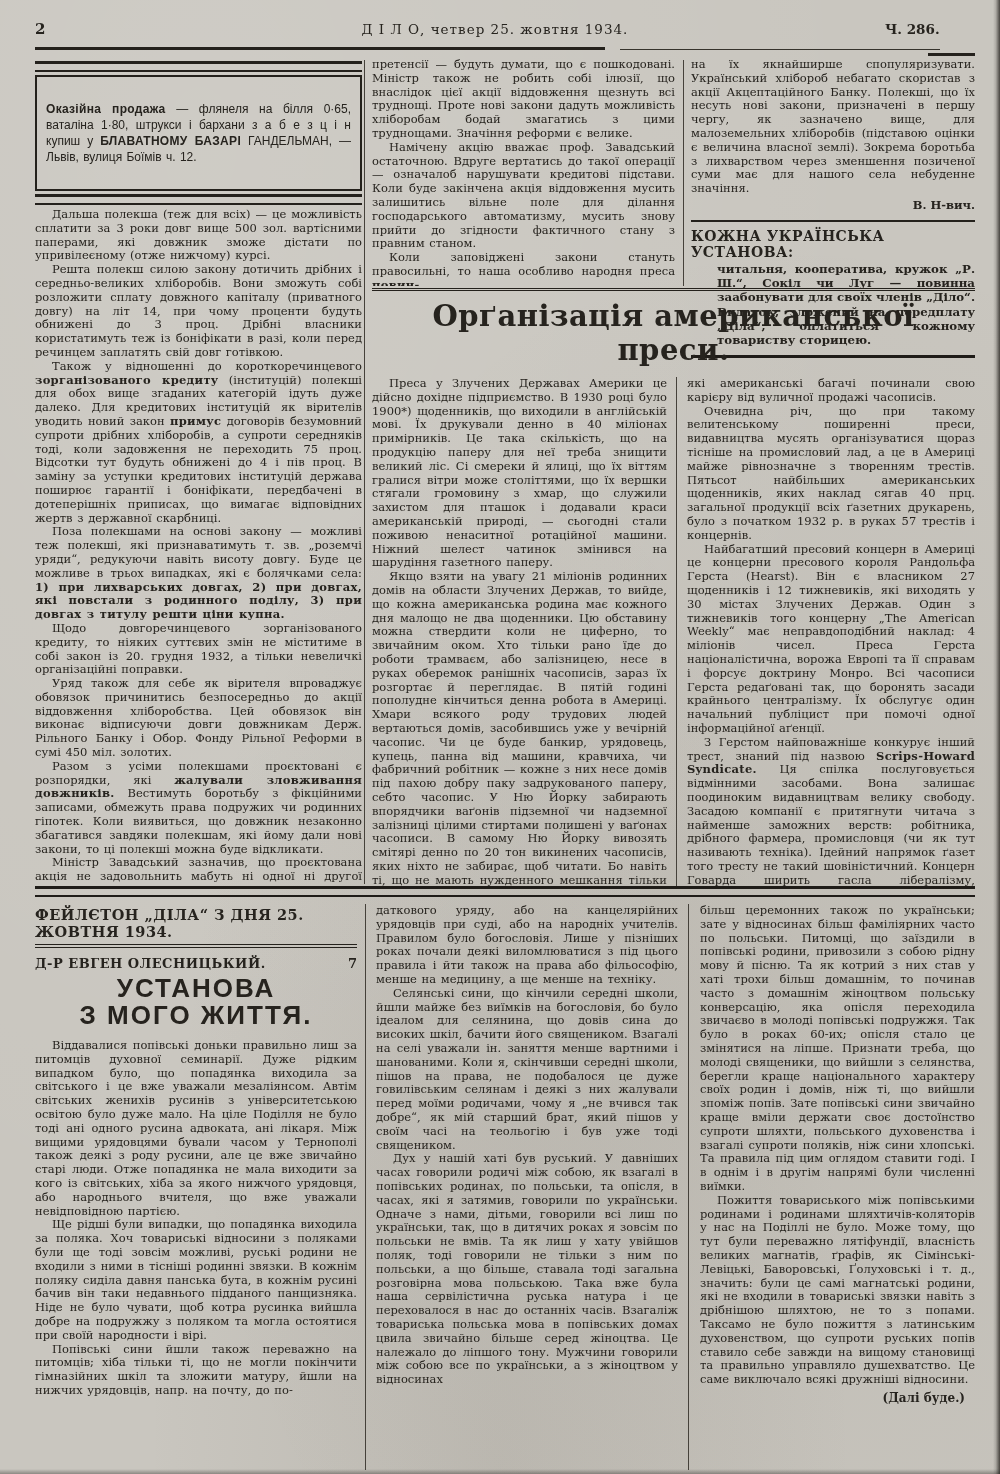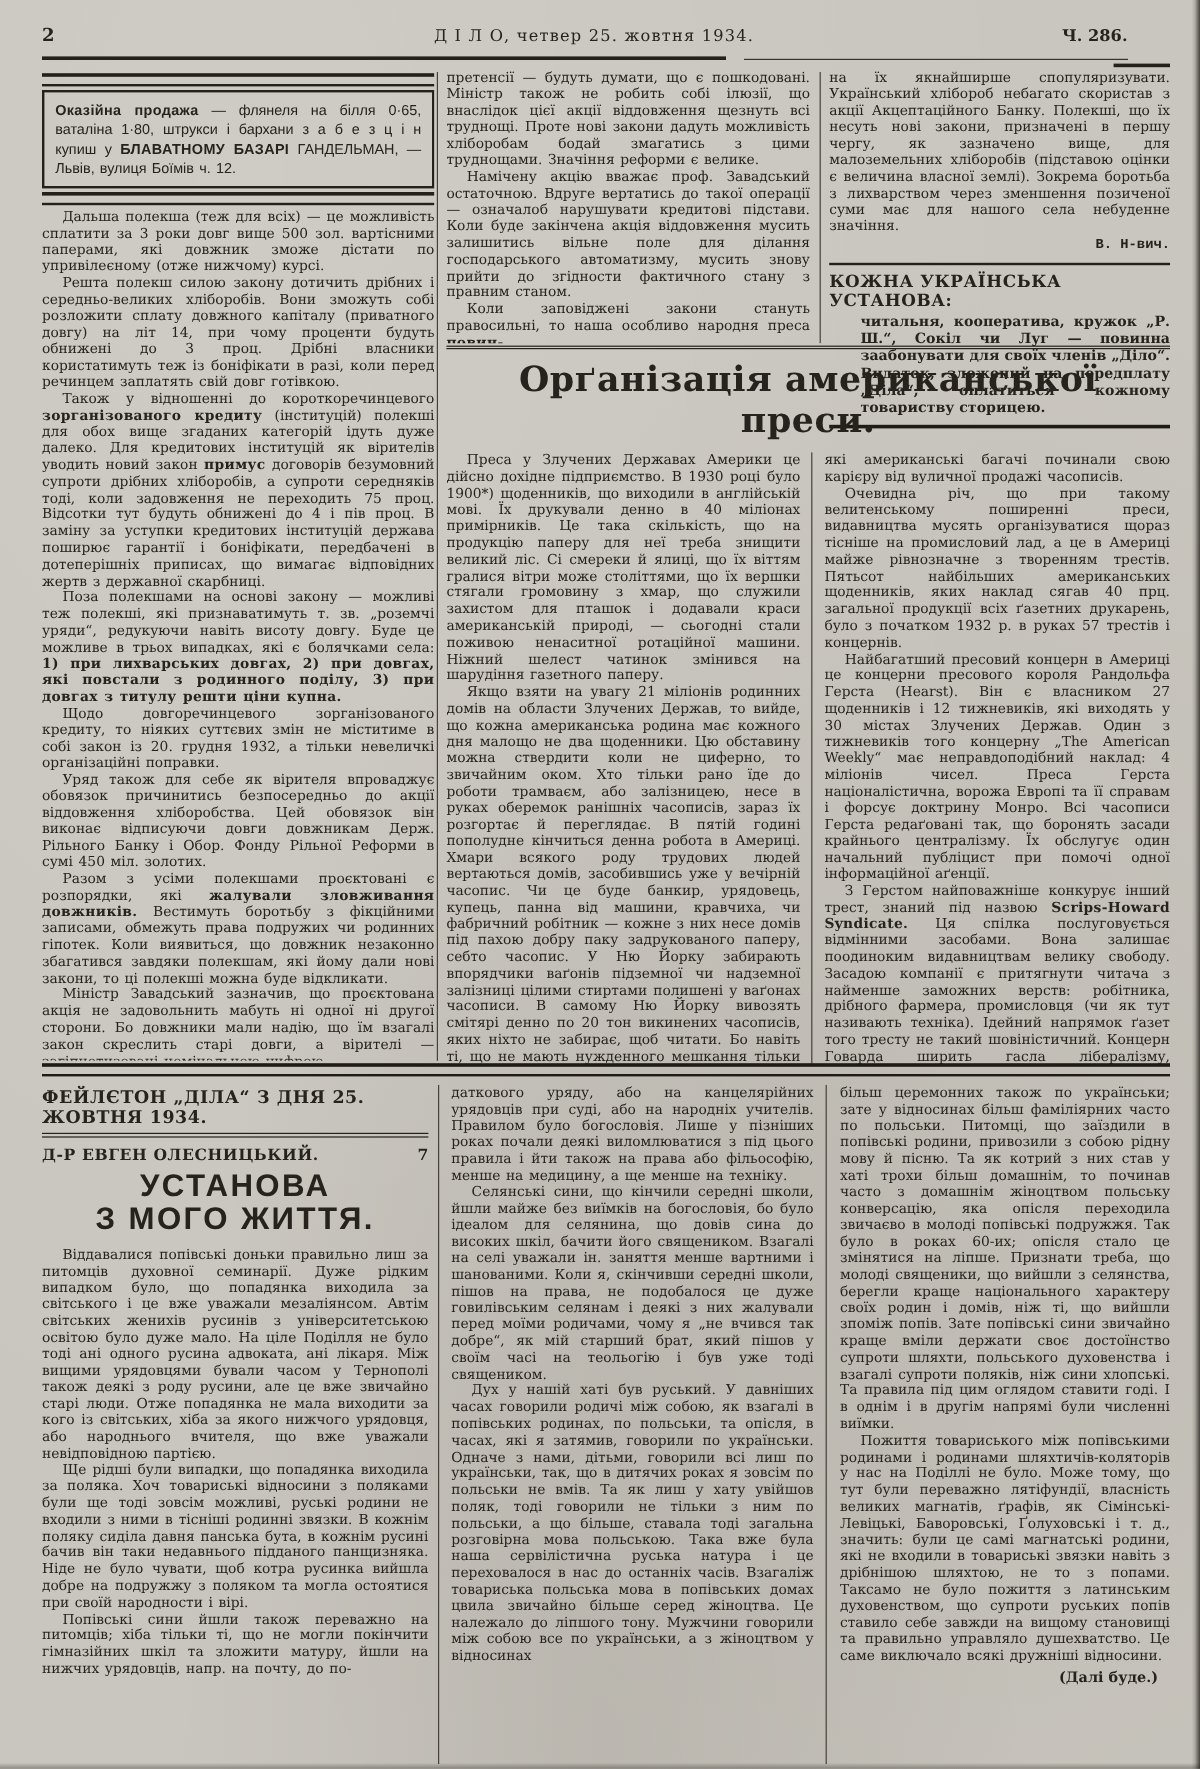--- a/index.html
+++ b/index.html
@@ -46,25 +46,25 @@
   }
   .para b{letter-spacing:0.3px;}
   .cont .para:first-child{text-indent:0;}
 
   
   .col1-top{position:absolute;left:35px;top:58px;width:327px;height:826px;overflow:hidden;}
   .col2-top{position:absolute;left:372px;top:58px;width:303px;height:228px;overflow:hidden;}
   .col3-top{position:absolute;left:691px;top:58px;width:284px;}
 
   
-  .adbox{border:2px solid #24211c;padding:7px 9px;margin:2px 0;
+  .adbox{border:2px solid #24211c;padding:24px 9px;margin:2px 0;
     font-family:"Liberation Sans", sans-serif;font-size:12px;line-height:16px;text-align:justify;}
   .adbox .para{font-family:"Liberation Sans", sans-serif;font-size:12px;line-height:16px;text-indent:0;}
 
-  .signature{margin:2px 0 0;font-size:11.5px;font-weight:bold;text-align:right;font-family:Liberation Mono, monospace;}
+  .signature{margin:2px 0 0;font-size:11.5px;font-weight:bold;text-align:right;}
 
   
   .notice{margin-top:8px;border-top:2px solid #24211c;border-bottom:3px solid #1f1c18;padding:6px 0 8px;}
   .notice-title{font-size:14px;font-weight:bold;letter-spacing:0.5px;margin:0 0 2px;}
   .notice-body{margin:0;padding-left:26px;font-size:11.8px;line-height:14.2px;font-weight:bold;text-align:justify;}
 
   
   .press{position:absolute;left:372px;top:288px;width:603px;height:596px;border-top:3px double #24211c;overflow:hidden;}
   .press-headline{margin:8px 0 10px;text-align:center;font-size:29px;font-weight:bold;letter-spacing:0.5px;}
   .press-cols{display:flex;}

